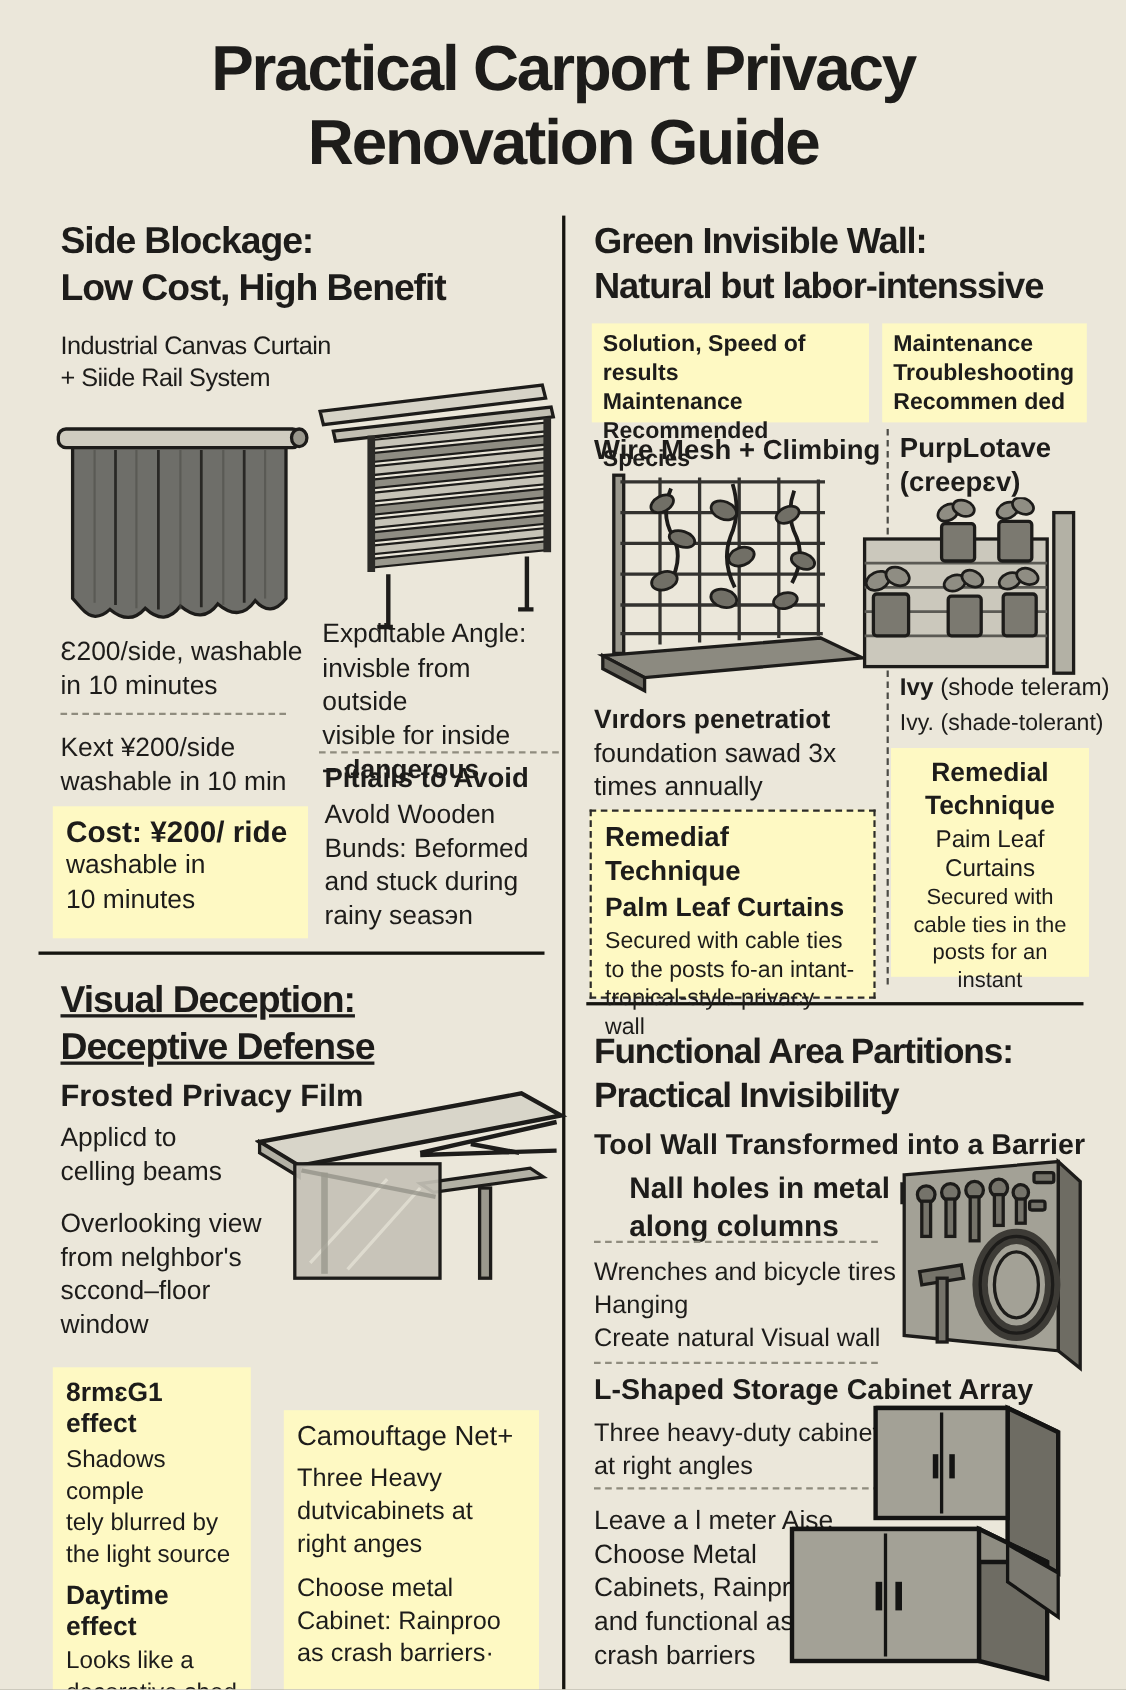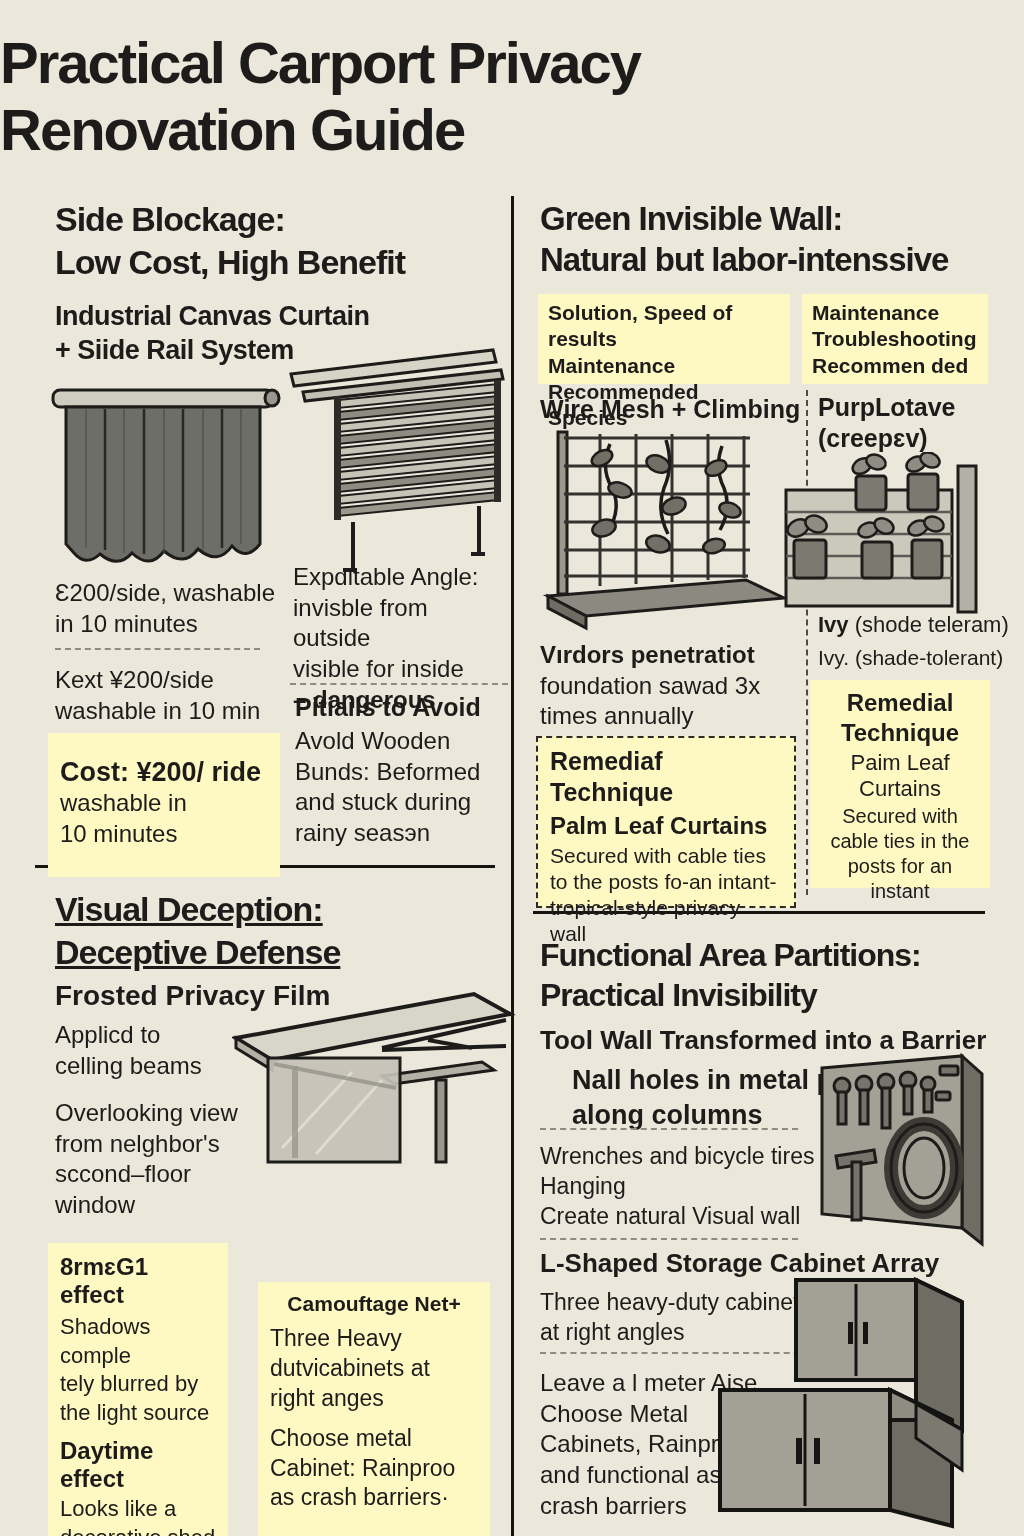--- a/index.html
+++ b/index.html
@@ -5,25 +5,25 @@
   * { margin:0; padding:0; box-sizing:border-box; }
   html,body { background:#b9b5a9; }
   .page {
     position:relative; width:1024px; height:1536px; margin:0 auto;
     background:#ebe7da; overflow:hidden; color:#1d1c1a;
     font-family:"Liberation Sans","DejaVu Sans",sans-serif;
   }
   .abs { position:absolute; }
   .ml { white-space:pre-line; }
   .title {
-    width:100%; top:30px;
+    width:100%; text-align:center; top:30px;
     font-size:58px; font-weight:800; letter-spacing:-2px; line-height:1.15;
   }
   .h2 { font-size:34px; font-weight:800; letter-spacing:-1px; line-height:1.25; }
-  .h3 { font-size:27px; font-weight:700; letter-spacing:-0.5px; line-height:1.25; }
+  .h3 { font-size:23px; font-weight:400; letter-spacing:-0.5px; line-height:1.25; }
   .h4 { font-size:25px; font-weight:700; line-height:1.25; }
   .body { font-size:24px; line-height:1.28; }
   .body-sm { font-size:21px; line-height:1.25; }
   .bold { font-weight:700; }
   .graybox { background:#fef9c3; }
   .dashbox { border:2px dashed #2c2b28; }
   .rule-v { width:3px; background:#15140f; }
   .rule-h { height:3px; background:#15140f; }
   .dash-h { height:0; border-top:2px dashed #8f8c7e; }
   .dash-v { width:0; border-left:2px dashed #4c4b45; }
@@ -80,21 +80,21 @@
       <path d="M196 164 V212 M202 212 H188" stroke="#1d1c1a" stroke-width="4" fill="none"></path>
     </svg>
   </div>
 
   <div class="abs body ml" style="left:55px; top:578px;">Ɛ200/side, washable
 in 10 minutes</div>
   <div class="abs dash-h" style="left:55px; top:648px; width:205px;"></div>
   <div class="abs body ml" style="left:55px; top:665px;">Kext ¥200/side
 washable in 10 min</div>
 
-  <div class="abs graybox" style="left:48px; top:733px; width:232px; height:144px; padding:24px 12px;">
+  <div class="abs graybox" style="left:48px; top:733px; width:232px; height:120px; padding:8px 12px;">
     <div style="font-size:27px; font-weight:600;">Cost: ¥200/ ride</div>
     <div class="body ml">washable in
 10 minutes</div>
   </div>
 
   <div class="abs body" style="left:293px; top:562px; width:215px;">
     <span>Expditable Angle:</span>
     <div class="ml">invisble from outside
 visible for inside</div>
     <span class="bold">– dangerous</span>
@@ -238,21 +238,21 @@
 tely blurred by
 the light source</div>
     <div style="font-size:24px; font-weight:700; margin-top:10px;">Daytime effect</div>
     <div class="ml" style="font-size:22px; line-height:1.3; margin-top:2px;">Looks like a
 decorative shed
 from a distance</div>
   </div>
 
 
   <div class="abs graybox" style="left:258px; top:1282px; width:232px; height:254px; padding:10px 12px;">
-    <div style="font-size:21px; font-weight:700;text-align:center;">Camouftage Net+</div>
+    <div style="font-size:25px; font-weight:400;">Camouftage Net+</div>
     <div class="ml" style="font-size:23px; line-height:1.3; margin-top:8px;">Three Heavy
 dutvicabinets at
 right anges</div>
     <div class="ml" style="font-size:23px; line-height:1.3; margin-top:10px;">Choose metal
 Cabinet: Rainproo
 as crash barriers·</div>
   </div>
 
   <div class="abs h2 ml" style="left:540px; top:935px; font-size:32px;">Functional Area Partitions:
 Practical Invisibility</div>

